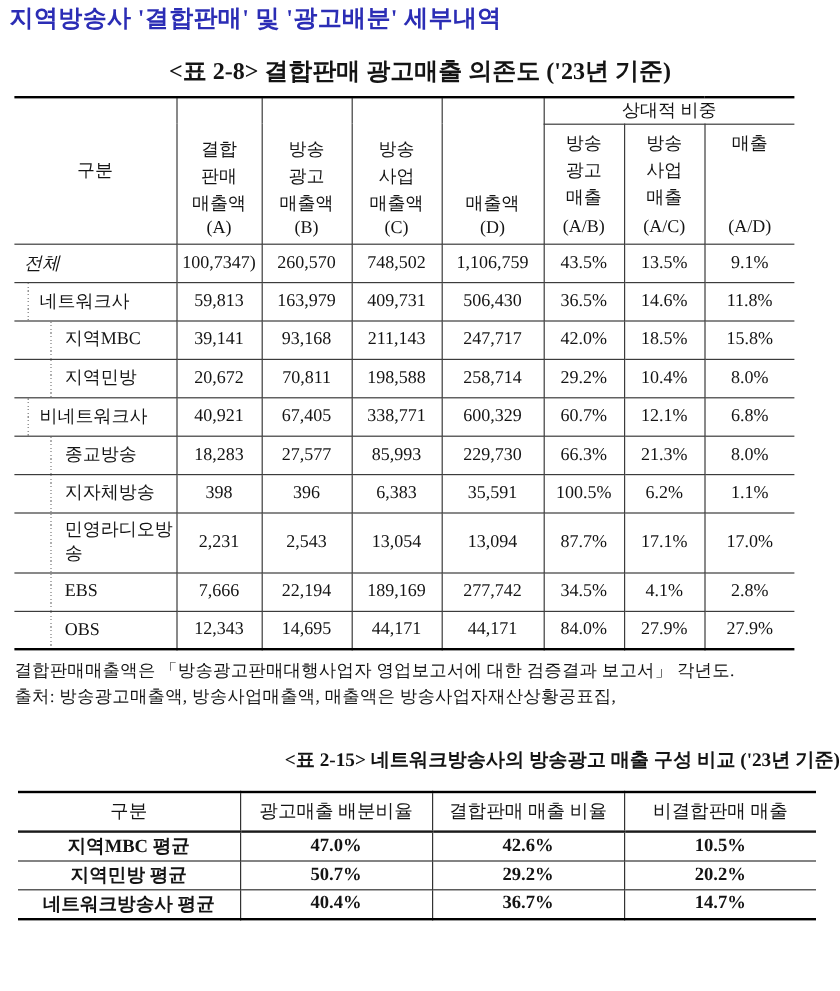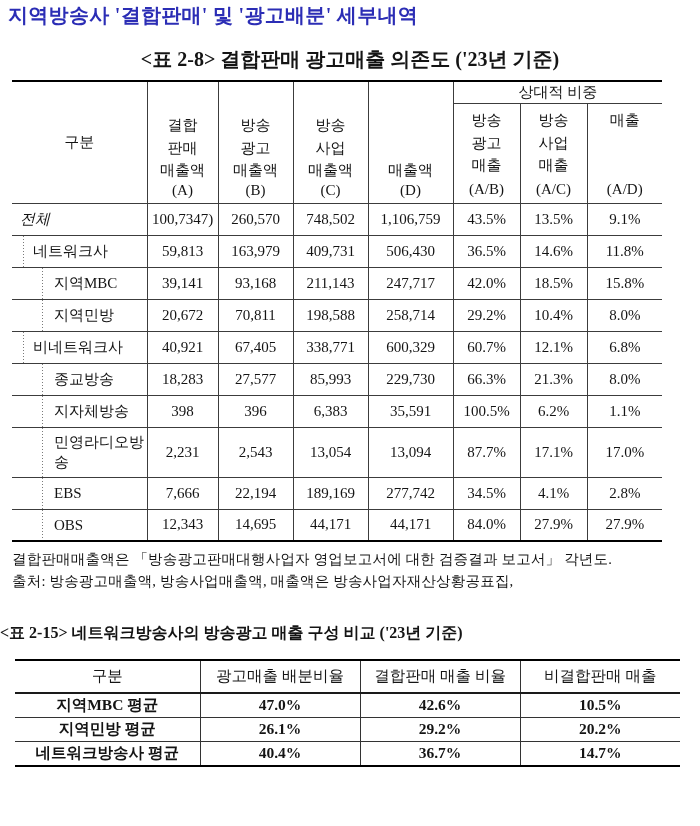--- a/index.html
+++ b/index.html
@@ -64,21 +64,21 @@
   }
   .t1 .lv0 { padding-left:6px;  display:block;font-style:italic; }
   .t1 .lv1 { padding-left:19px; display:block; }
   .t1 .lv2 { padding-left:40px; display:block; line-height:1.35; }
 
   .source-note {
     margin:7px 0 0 12px; font-size:14.5px; line-height:1.5; letter-spacing:0.2px;
   }
 
   
-  .tbl2-caption { text-align:left; font-weight:bold; font-size:16px; margin-top:30px;font-family:Liberation Serif, serif; }
+  .tbl2-caption { text-align:right; font-weight:bold; font-size:16px; margin-top:30px;font-family:Liberation Serif, serif; }
   table.t2 {
     margin:15px 0 0 15px; width:665px; border-collapse:collapse; table-layout:fixed;
     border-top:2px solid #000; border-bottom:2px solid #000;
   }
   .t2 th, .t2 td {
     border:1px solid #333; box-sizing:border-box; text-align:center;
   }
   .t2 .no-left  { border-left:none !important; }
   .t2 .no-right { border-right:none !important; }
   .t2 th { font-size:15.5px; font-weight:normal; height:33px; border-bottom:2px solid #1a1a1a; }
@@ -313,21 +313,21 @@
     </thead>
     <tbody>
       <tr>
         <td class="no-left">지역MBC 평균</td>
         <td>47.0%</td>
         <td>42.6%</td>
         <td class="no-right">10.5%</td>
       </tr>
       <tr>
         <td class="no-left">지역민방 평균</td>
-        <td>26.1%</td>
+        <td>50.7%</td>
         <td>29.2%</td>
         <td class="no-right">20.2%</td>
       </tr>
       <tr>
         <td class="no-left">네트워크방송사 평균</td>
         <td>40.4%</td>
         <td>36.7%</td>
         <td class="no-right">14.7%</td>
       </tr>
     </tbody>

